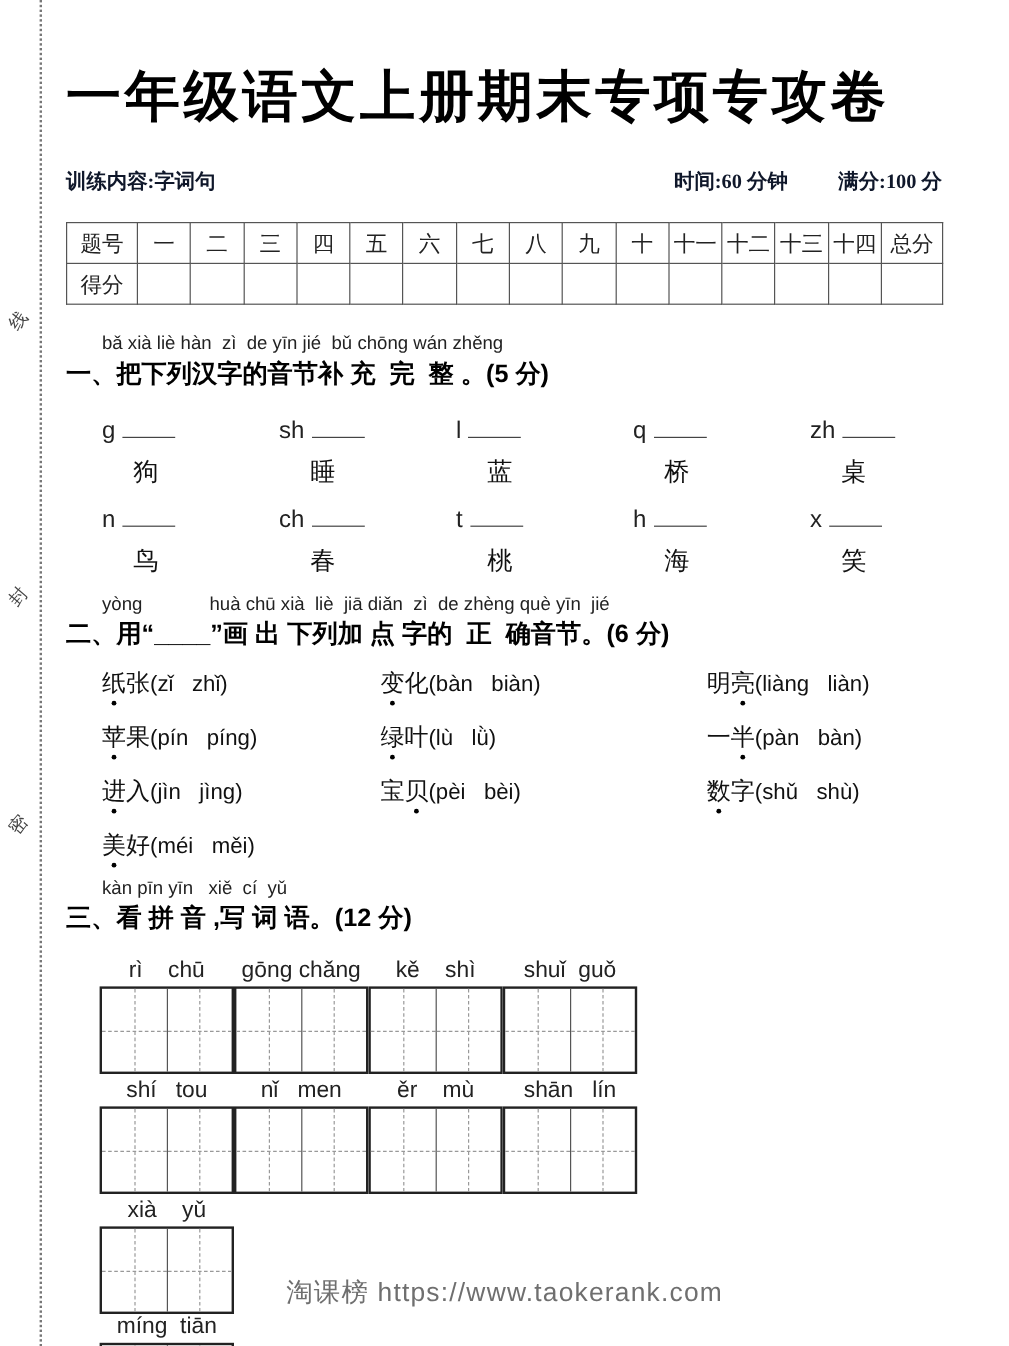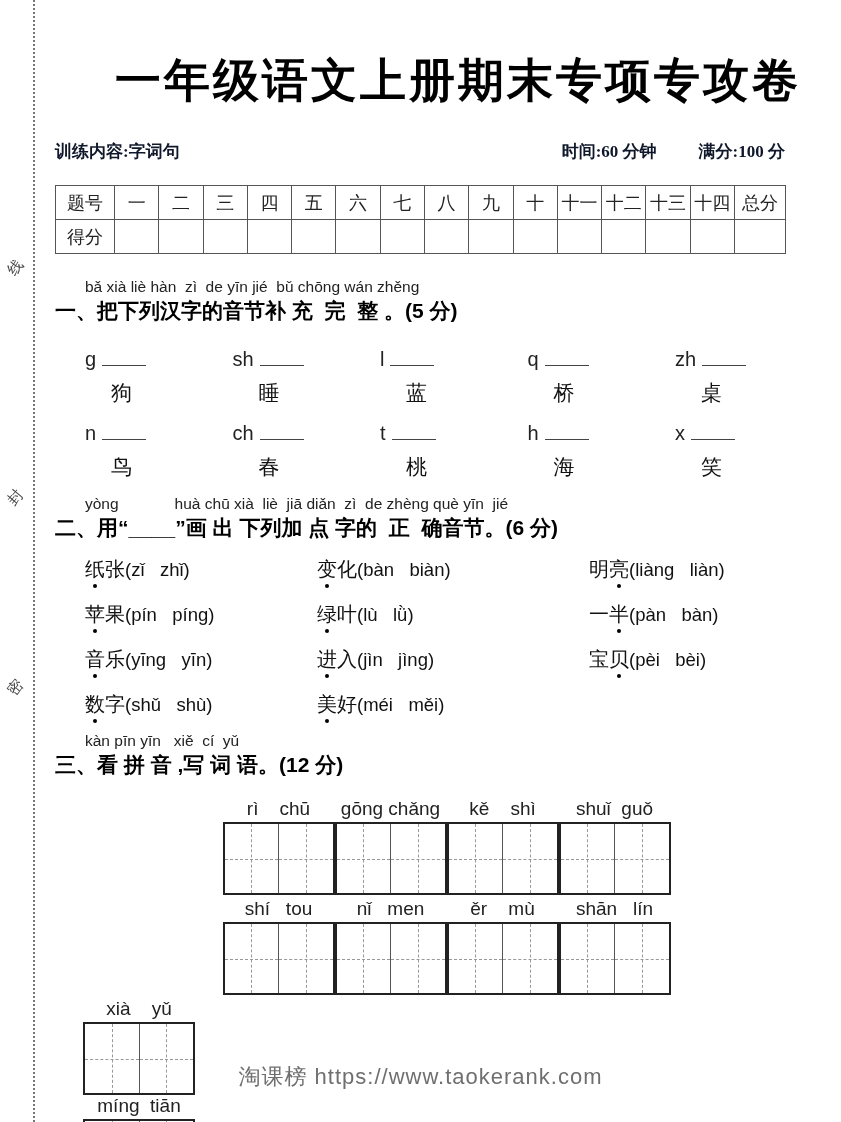--- a/index.html
+++ b/index.html
@@ -22,21 +22,21 @@
     transform:rotate(-50deg);
     font-family:"Liberation Serif", serif;
   }
   .seal-char.c1{top:258px;}
   .seal-char.c2{top:488px;}
   .seal-char.c3{top:678px;}
 
   
   .title{
     position:absolute;top:50px;left:55px;right:40px;
-    text-align:right;
+    text-align:left;
     font-family:"DejaVu Serif","Liberation Serif",serif;
     font-weight:bold;font-size:46px;letter-spacing:3px;
     color:#000;white-space:nowrap;
   }
   .meta{
     position:absolute;top:140px;left:55px;right:56px;
     display:flex;justify-content:space-between;align-items:baseline;
     font-family:"Liberation Serif", serif;
     font-size:17px;font-weight:600;color:#0f172a;
   }
@@ -96,21 +96,21 @@
   .dotchar{position:relative;display:inline-block;}
   .dotchar::after{
     content:"";position:absolute;left:50%;bottom:-5px;
     width:4px;height:4px;border-radius:50%;background:#000;
     transform:translateX(-50%);
   }
 
   
   .s3-row{
     position:absolute;left:83px;width:727px;
-    display:flex;justify-content:center;
+    display:flex;justify-content:flex-start;
   }
   .s3-unit{width:112px;}
   .s3-pinyin{
     text-align:center;font-size:19px;color:#222;
     height:24px;white-space:pre;
   }
   .tzg{
     position:relative;width:112px;height:73px;
     border:2px solid #222;box-sizing:border-box;
     display:flex;background:#fff;
@@ -244,21 +244,20 @@
   <div class="pinyin-line" style="top:495px;">yòng             huà chū xià  liè  jiā diǎn  zì  de zhèng què yīn  jié</div>
   <div class="sec-title" style="top:514px;">二、用“____”画 出 下列加 点 字的  正  确音节。(6 分)</div>
 
   <div class="s2-grid">
     <div class="s2-item"><span></span><span class="dotchar">纸</span><span>张</span><span class="s2-opts">(zǐ   zhǐ)</span></div>
     <div class="s2-item"><span></span><span class="dotchar">变</span><span>化</span><span class="s2-opts">(bàn   biàn)</span></div>
     <div class="s2-item"><span>明</span><span class="dotchar">亮</span><span></span><span class="s2-opts">(liàng   liàn)</span></div>
     <div class="s2-item"><span></span><span class="dotchar">苹</span><span>果</span><span class="s2-opts">(pín   píng)</span></div>
     <div class="s2-item"><span></span><span class="dotchar">绿</span><span>叶</span><span class="s2-opts">(lù   lǜ)</span></div>
     <div class="s2-item"><span>一</span><span class="dotchar">半</span><span></span><span class="s2-opts">(pàn   bàn)</span></div>
-    <div class="s2-item"><span></span><span class="dotchar">音</span><span>乐</span><span class="s2-opts">(yīng   yīn)</span></div>
     <div class="s2-item"><span></span><span class="dotchar">进</span><span>入</span><span class="s2-opts">(jìn   jìng)</span></div>
     <div class="s2-item"><span>宝</span><span class="dotchar">贝</span><span></span><span class="s2-opts">(pèi   bèi)</span></div>
     <div class="s2-item"><span></span><span class="dotchar">数</span><span>字</span><span class="s2-opts">(shǔ   shù)</span></div>
     <div class="s2-item"><span></span><span class="dotchar">美</span><span>好</span><span class="s2-opts">(méi   měi)</span></div>
   </div>
 
   <div class="pinyin-line" style="top:732px;">kàn pīn yīn   xiě  cí  yǔ</div>
   <div class="sec-title" style="top:751px;">三、看 拼 音 ,写 词 语。(12 分)</div>
 
   <div class="s3-row" style="top:798px;">

